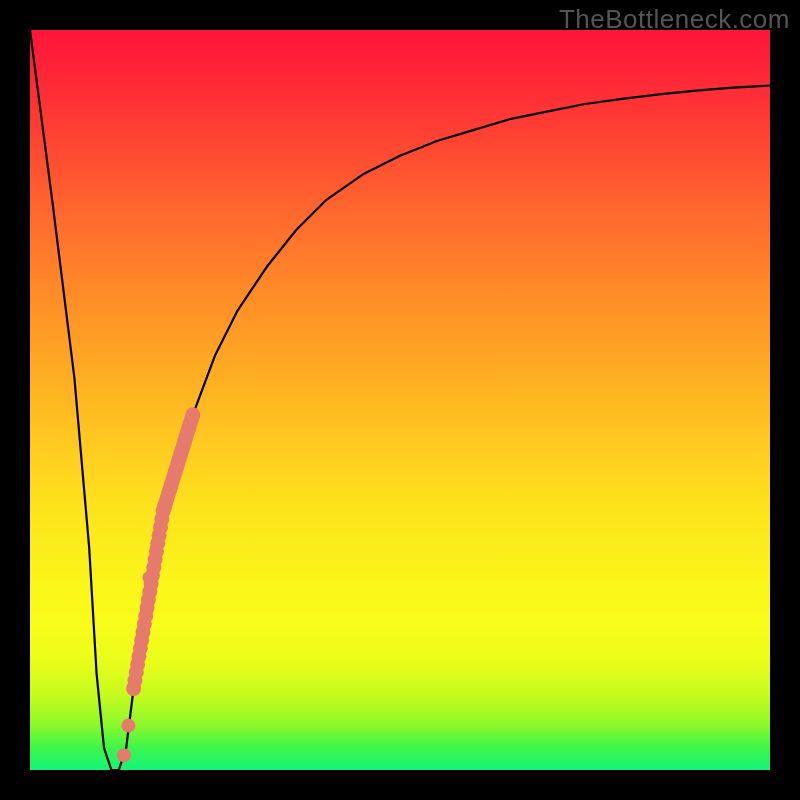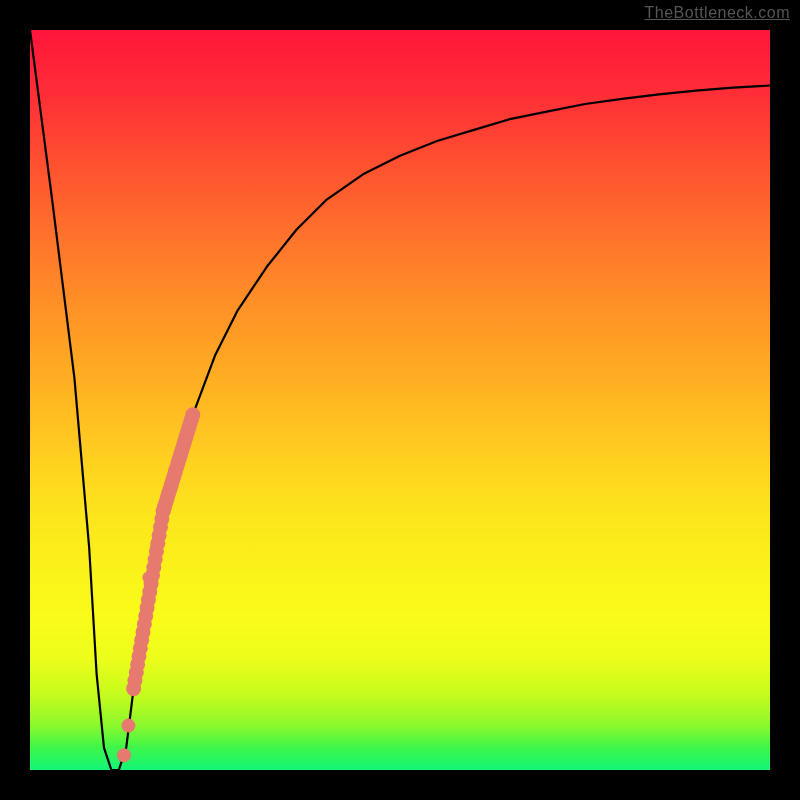--- a/index.html
+++ b/index.html
@@ -9,25 +9,24 @@
     width: 800px;
     height: 800px;
     background: #000;
   }
   .watermark {
     position: absolute;
     top: 4px;
     right: 10px;
     color: #555;
     font-family: Arial, Helvetica, sans-serif;
-    font-size: 16px;
+    font-size: 26px;
     font-weight: 500;
     z-index: 10;
     letter-spacing: 0.5px;
-    text-decoration: underline;
   }
   .plot-area {
     position: absolute;
     left: 30px;
     top: 30px;
     width: 740px;
     height: 740px;
   }
   .gradient-bg {
     position: absolute;

